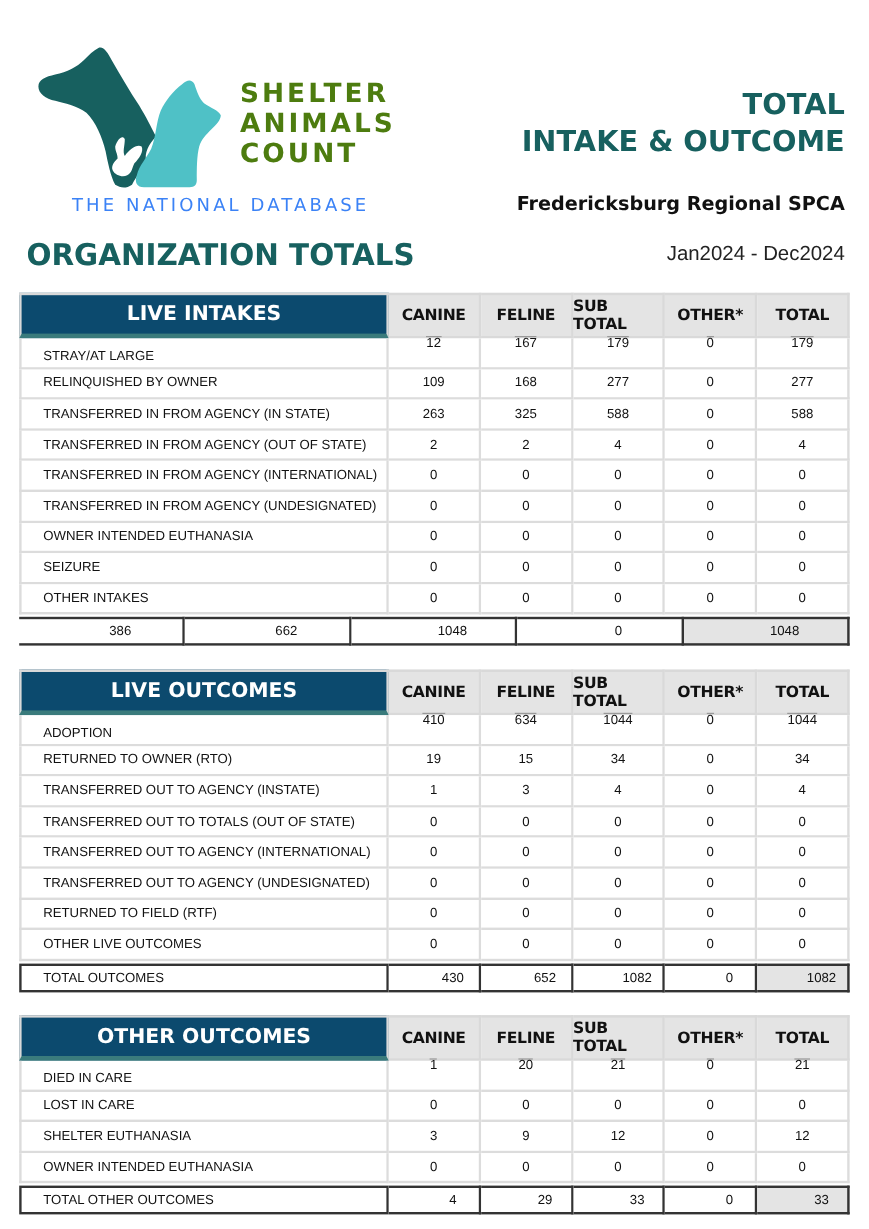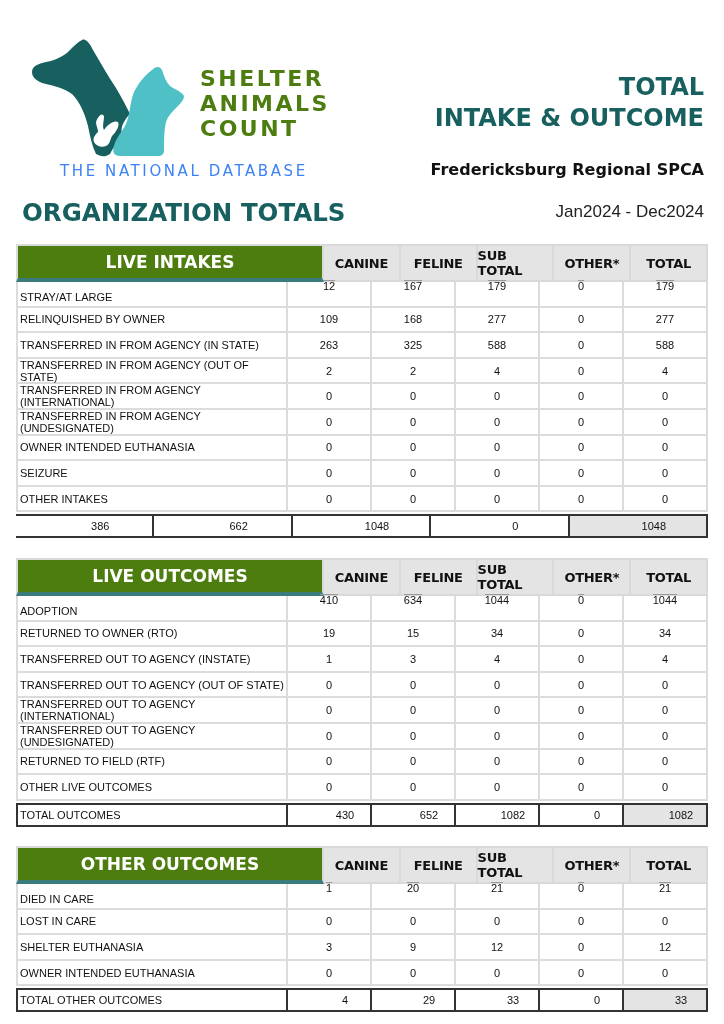--- a/index.html
+++ b/index.html
@@ -11,24 +11,24 @@
   .org-totals { position: absolute; left: 22px; top: 198px; font-family: "DejaVu Sans", sans-serif; font-weight: bold; color: #17605f; font-size: 25px; letter-spacing: 0px; transform: scaleX(0.98); transform-origin: left; }
 
   .title-block { position: absolute; right: 20px; top: 72px; text-align: right; }
   .title-1 { font-family: "DejaVu Sans", sans-serif; font-weight: bold; color: #17605f; font-size: 24px; line-height: 30px; }
   .title-2 { font-family: "DejaVu Sans", sans-serif; font-weight: bold; color: #17605f; font-size: 24px; line-height: 32px; }
   .org-name { position: absolute; right: 20px; top: 160px; font-family: "DejaVu Sans", sans-serif; font-weight: bold; font-size: 16px; color: #111; text-align: right; }
   .date-range { position: absolute; right: 20px; top: 202px; font-family: "Liberation Sans", sans-serif; font-size: 17px; color: #222; }
 
   .section { position: absolute; left: 16px; width: 692px; }
   .hdr-row { display: flex; height: 38px; }
-  .hdr-title { width: 308px; background: #4d7c0f; color: #fff; font-family: "DejaVu Sans", sans-serif; font-weight: bold; font-size: 17px; display: flex; align-items: center; justify-content: center; border: 2px solid #d9d9d9; border-bottom: 4px solid #3a7b7c; box-sizing: border-box; }
+  .hdr-title { width: 308px; background: #0c4a6e; color: #fff; font-family: "DejaVu Sans", sans-serif; font-weight: bold; font-size: 17px; display: flex; align-items: center; justify-content: center; border: 2px solid #d9d9d9; border-bottom: 4px solid #3a7b7c; box-sizing: border-box; }
   .hdr-col { flex: 1; background: #e4e4e4; border: 2px solid #d9d9d9; border-left: none; display: flex; align-items: center; justify-content: center; font-family: "DejaVu Sans", sans-serif; font-weight: bold; font-size: 13px; color: #111; box-sizing: border-box; letter-spacing: -0.3px; }
   .row { display: flex; height: 25.6px; border-bottom: 0; }
-  .cell-label { width: 272px; background: #fff; border: 2px solid #dcdcdc; border-top: none; box-sizing: border-box; font-size: 11px; padding-left: 2px; display: flex; align-items: center; color: #111; }
+  .cell-label { width: 308px; background: #fff; border: 2px solid #dcdcdc; border-top: none; box-sizing: border-box; font-size: 11px; padding-left: 18px; display: flex; align-items: center; color: #111; }
   .cell { flex: 1; background: #fff; border: 2px solid #dcdcdc; border-left: none; border-top: none; box-sizing: border-box; font-size: 11px; display: flex; align-items: center; justify-content: center; color: #111; }
   .row.first .cell { align-items: flex-start; padding-top: 0px; }
   .row.first .cell-label { align-items: flex-end; padding-bottom: 3px; }
   .row.first .cell span { border-top: 1px solid #999; display: inline-block; line-height: 11px; padding-top: 0; margin-top: -2px; }
   .row.total { height: 24px; margin-top: 2px; }
   .row.total .cell-label { border: 2px solid #333; }
   .row.total .cell { border: 2px solid #333; border-left: none; padding-left: 32px; }
   .row.total .cell.grand { background: #e4e4e4; }
 </style>
 </head>
@@ -191,21 +191,21 @@
     </div>
     <div class="row">
       <div class="cell-label">TRANSFERRED OUT TO AGENCY (INSTATE)</div>
       <div class="cell">1</div>
       <div class="cell">3</div>
       <div class="cell">4</div>
       <div class="cell">0</div>
       <div class="cell">4</div>
     </div>
     <div class="row">
-      <div class="cell-label">TRANSFERRED OUT TO AGENCY (OUT OF STATE)</div>
+      <div class="cell-label">TRANSFERRED OUT TO TOTALS (OUT OF STATE)</div>
       <div class="cell">0</div>
       <div class="cell">0</div>
       <div class="cell">0</div>
       <div class="cell">0</div>
       <div class="cell">0</div>
     </div>
     <div class="row">
       <div class="cell-label">TRANSFERRED OUT TO AGENCY (INTERNATIONAL)</div>
       <div class="cell">0</div>
       <div class="cell">0</div>

